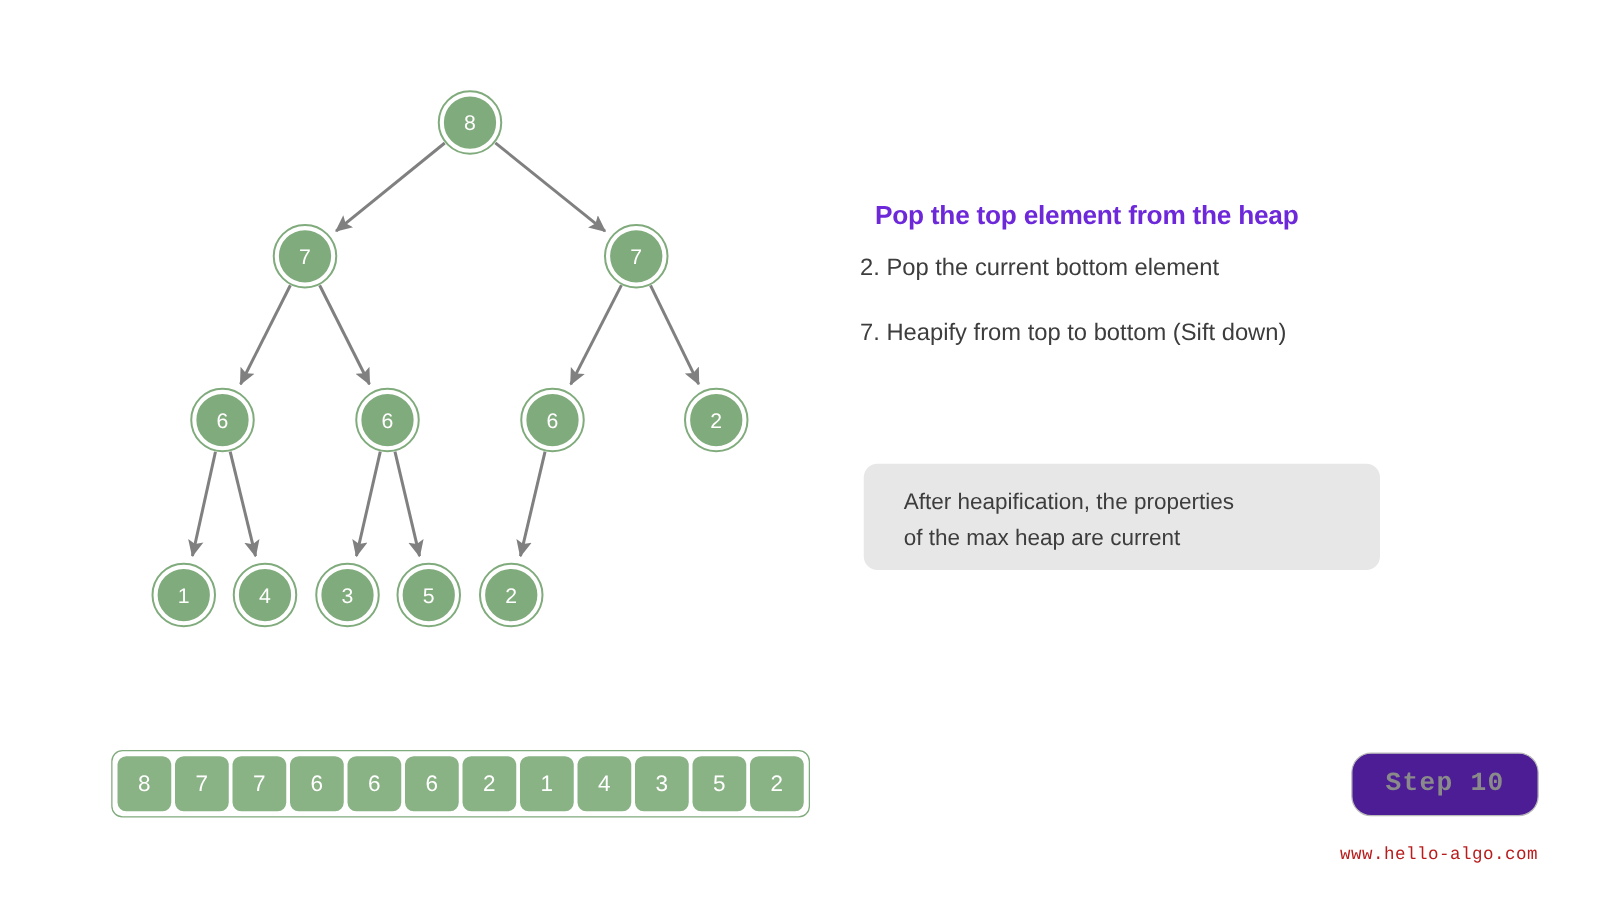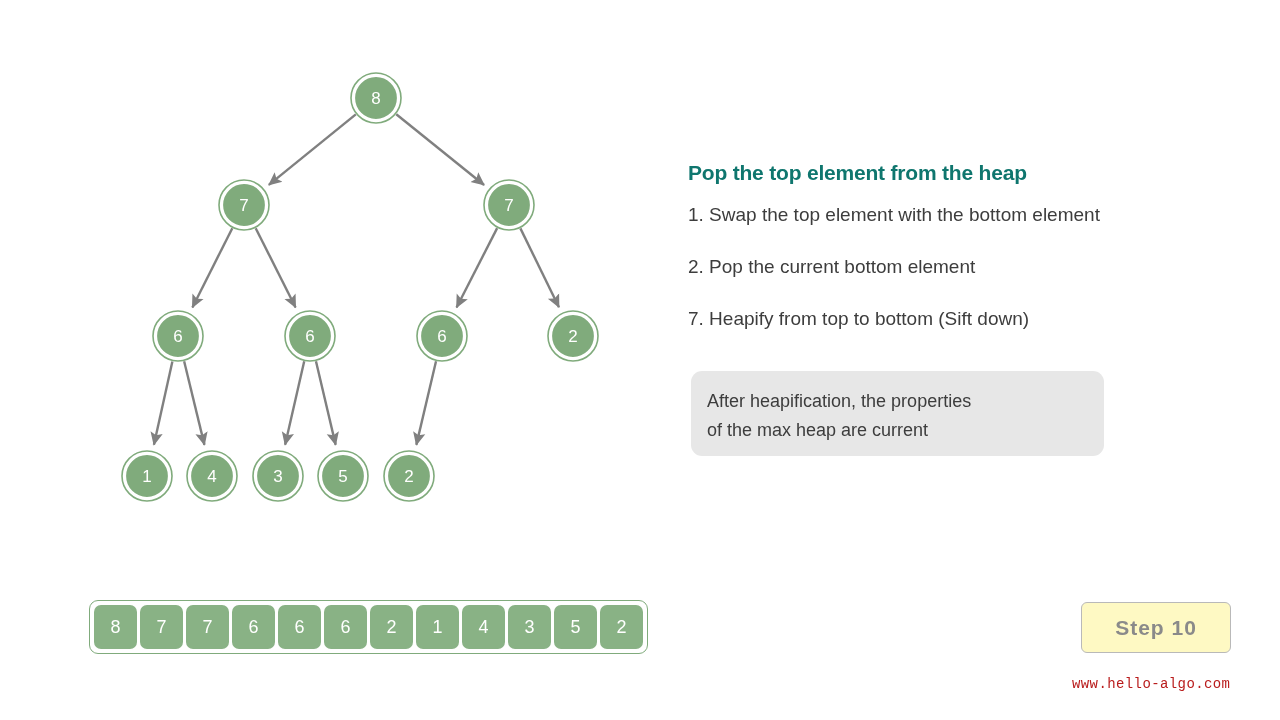--- a/index.html
+++ b/index.html
@@ -79,67 +79,67 @@
   
   #info-panel {
     position: absolute;
     left: 688px;
     top: 160px;
     width: 560px;
   }
   #panel-title {
     font-size: 21px;
     font-weight: bold;
-    color: #0f766e;
+    color: #6d28d9;
     letter-spacing: -0.2px;
-    margin: 0 0 18px 0;
+    margin: 0 0 18px 12px;
     line-height: 1.2;
   }
   .panel-step {
     font-size: 19px;
     color: #3d3d3d;
     margin: 0 0 28px 0;
     line-height: 1.25;
     white-space: nowrap;
   }
   .panel-step:last-of-type { margin-bottom: 0; }
 
   #callout-box {
     position: absolute;
     left: 691px;
     top: 371px;
     width: 413px;
     height: 85px;
     box-sizing: border-box;
     background: #e7e7e7;
     border-radius: 11px;
-    padding: 16px 0 0 16px;
+    padding: 16px 0 0 32px;
   }
   .callout-line {
     font-size: 18px;
     color: #3d3d3d;
     line-height: 1.62;
     white-space: nowrap;
   }
 
   
   #step-badge {
     position: absolute;
     left: 1081px;
     top: 602px;
     width: 150px;
     height: 51px;
     box-sizing: border-box;
-    background: #fef9c3;
+    background: #4c1d95;
     border: 1.4px solid #b9b9b9;
-    border-radius: 6px;
+    border-radius: 16px;
     display: flex;
     align-items: center;
     justify-content: center;
-    font-family: Liberation Sans, sans-serif;
+    font-family: Liberation Mono, monospace;
     font-size: 21px;
     font-weight: bold;
     color: #8a8a8a;
     letter-spacing: 1px;
   }
   #watermark {
     position: absolute;
     left: 1072px;
     top: 676px;
     font-family: "Liberation Mono", monospace;
@@ -246,21 +246,20 @@
     <div class="array-cell">2</div>
     <div class="array-cell">1</div>
     <div class="array-cell">4</div>
     <div class="array-cell">3</div>
     <div class="array-cell">5</div>
     <div class="array-cell">2</div>
   </div>
 
 <div id="info-panel">
   <h1 id="panel-title">Pop the top element from the heap</h1>
-  <p class="panel-step">1. Swap the top element with the bottom element</p>
   <p class="panel-step">2. Pop the current bottom element</p>
   <p class="panel-step">7. Heapify from top to bottom (Sift down)</p>
 </div>
 
 <div id="callout-box">
   <div class="callout-line">After heapification, the properties</div>
   <div class="callout-line">of the max heap are current</div>
 </div>
 
 <div id="step-badge">Step 10</div>

